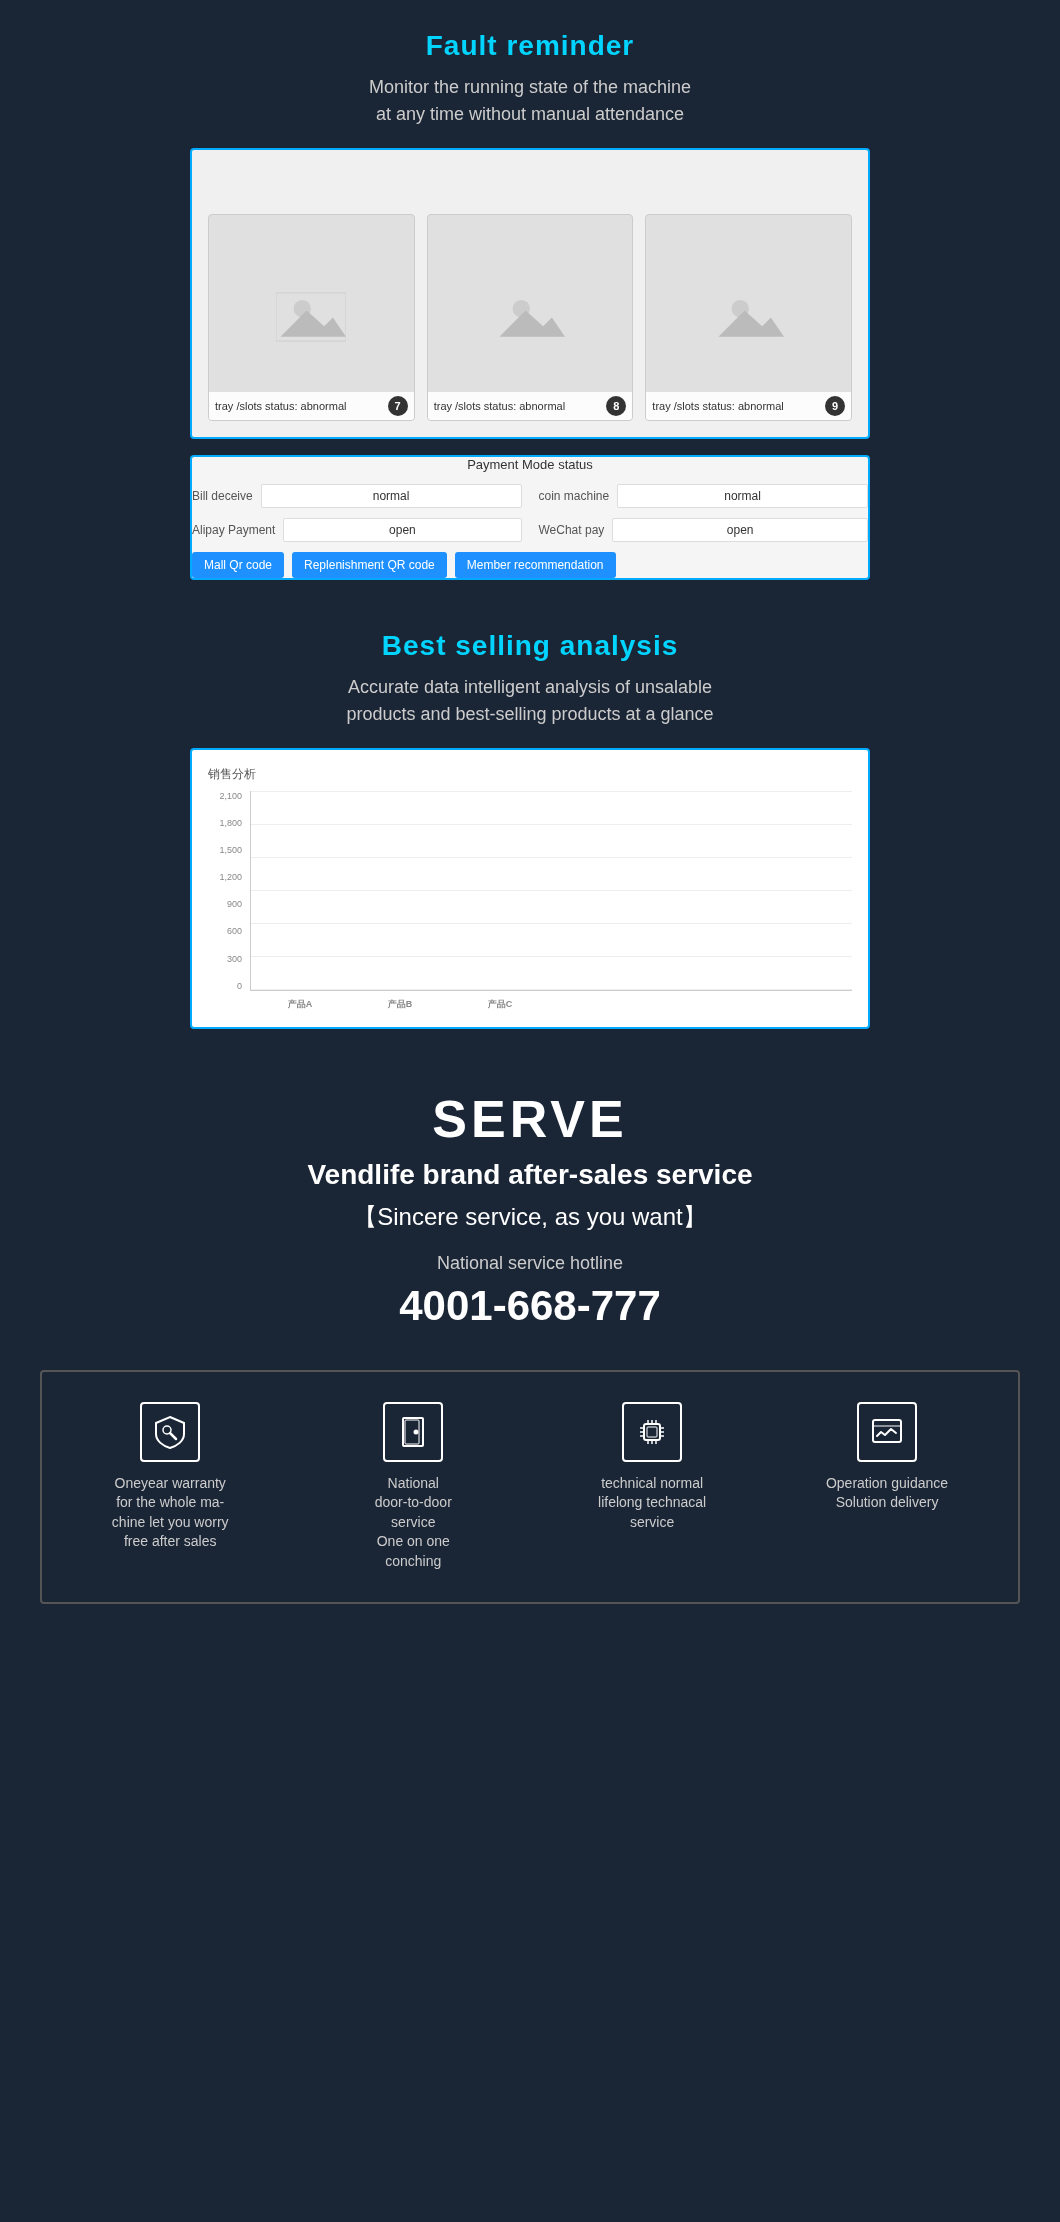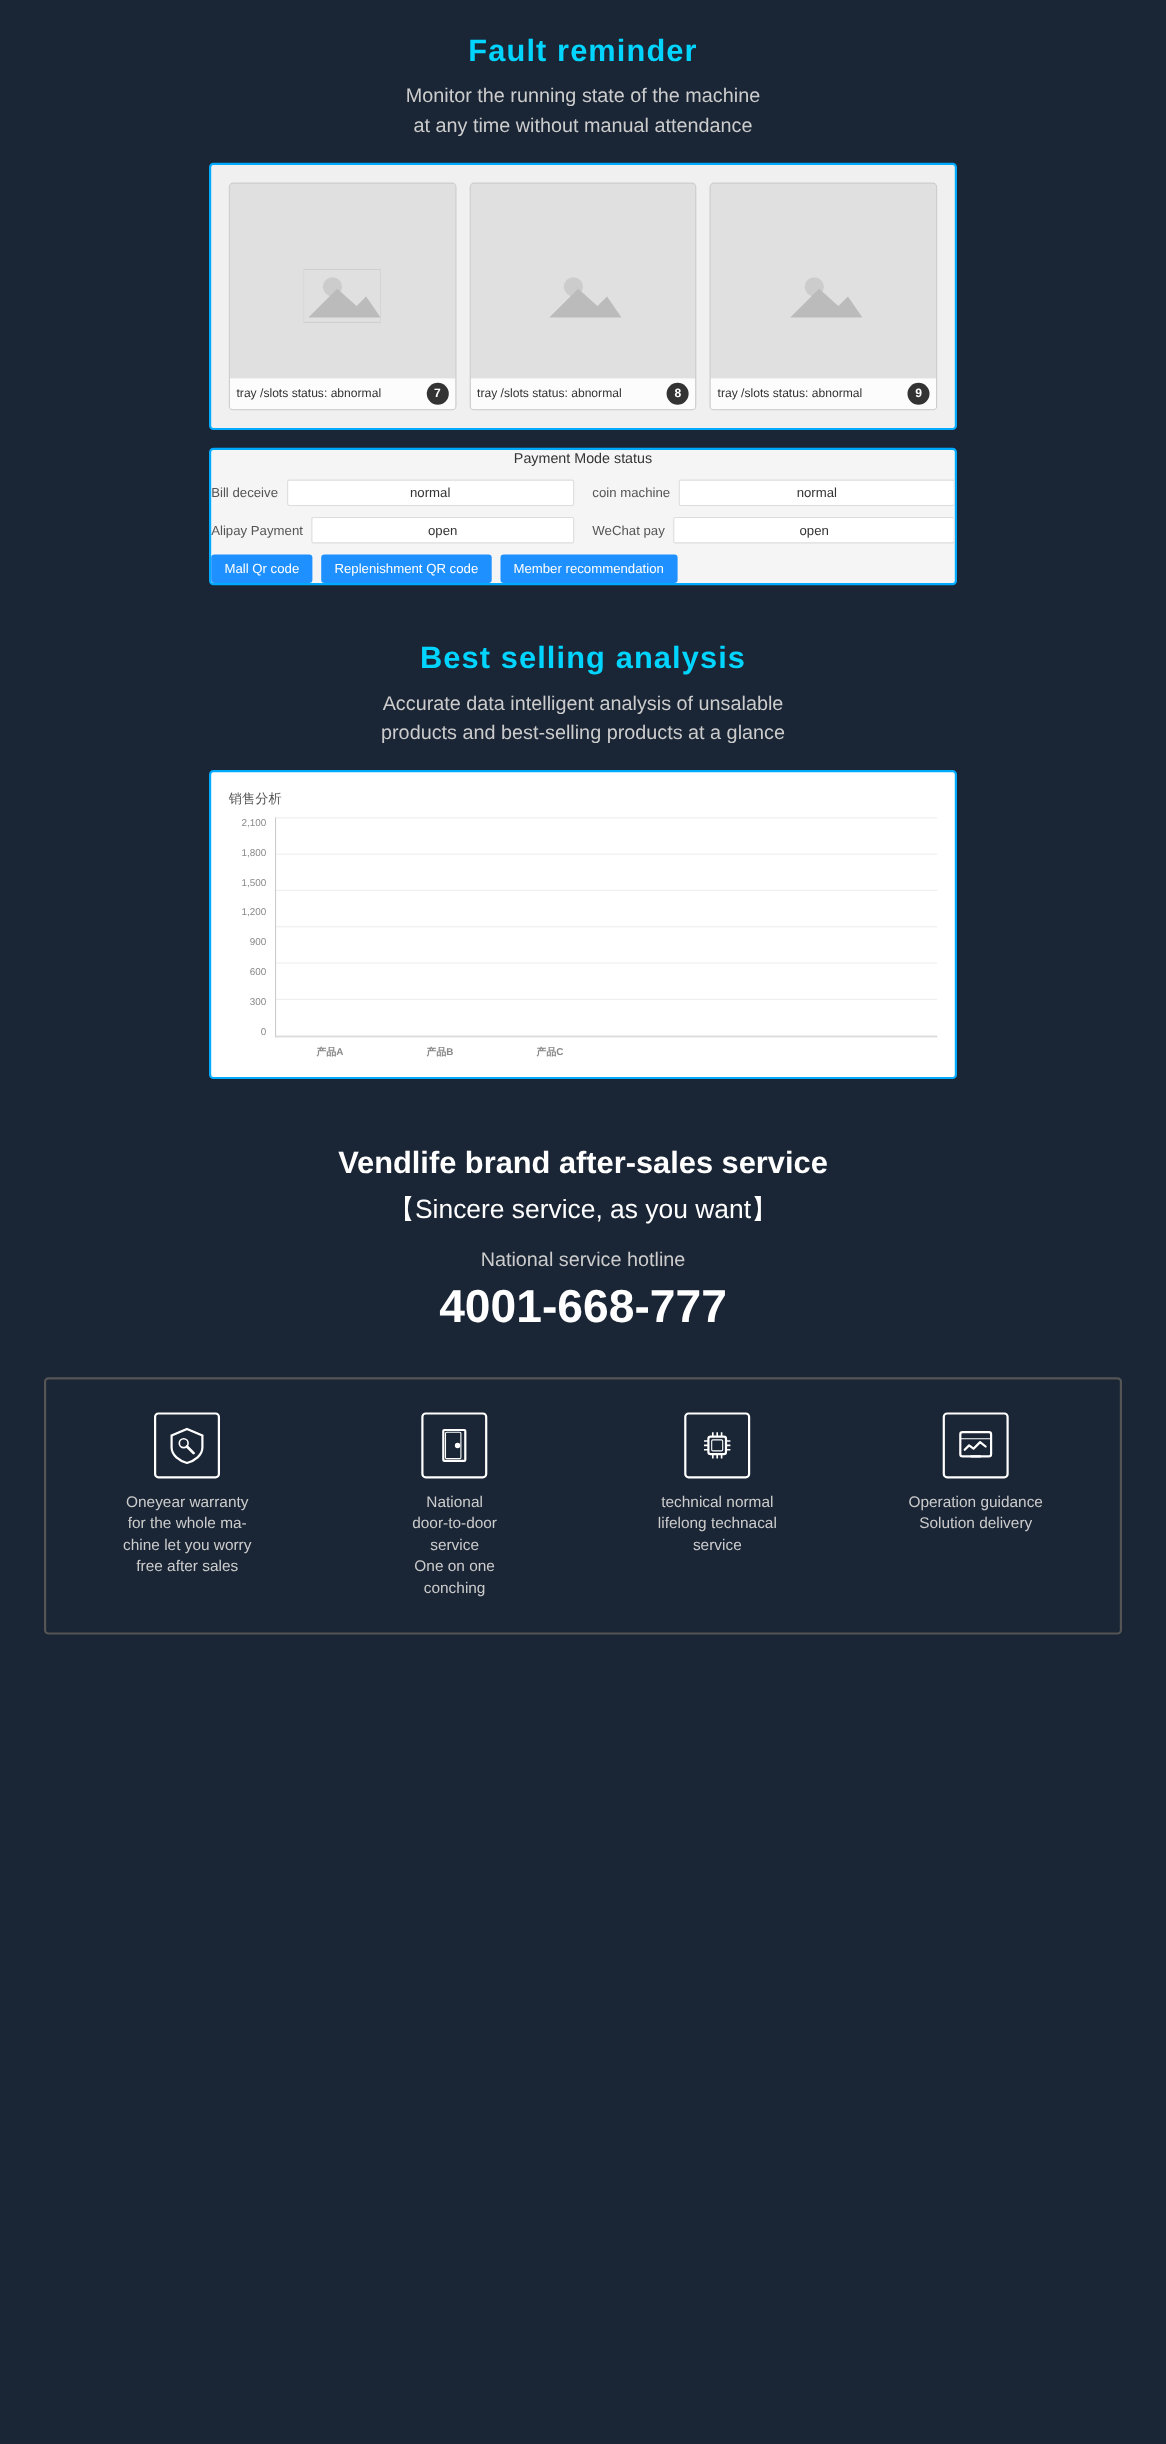--- a/index.html
+++ b/index.html
@@ -48,20 +48,21 @@
       flex: 1;
       background: #e0e0e0;
       border: 1px solid #ccc;
       border-radius: 4px;
       position: relative;
       aspect-ratio: 1 / 1;
       display: flex;
       align-items: center;
       justify-content: center;
       overflow: hidden;
+      margin-top: 48px;
     }
     .fault-image-placeholder {
       display: flex;
       flex-direction: column;
       align-items: center;
       justify-content: center;
       color: #bbb;
     }
     .placeholder-mountain {
       width: 70px;
@@ -381,20 +382,21 @@
       <div style="position:absolute;left:42px;bottom:0;right:0;display:flex;padding:0 30px;gap:60px;font-weight:bold;">
         <div style="width:40px;text-align:center;font-size:9px;color:#888;">产品A</div>
         <div style="width:40px;text-align:center;font-size:9px;color:#888;">产品B</div>
         <div style="width:40px;text-align:center;font-size:9px;color:#888;">产品C</div>
       </div>
     </div>
   </div>
 </div>
 
 <div class="serve-section">
+  <div class="serve-title">SERVE</div>
   <div class="serve-brand">Vendlife  brand after-sales service</div>
   <div class="serve-tagline">【Sincere service, as you want】</div>
   <div class="serve-hotline-label">National service hotline</div>
   <div class="serve-phone">4001-668-777</div>
 
   <div class="bottom-services">
 
     <div class="service-item">
       <div class="service-icon">
         <svg viewBox="0 0 36 36">

